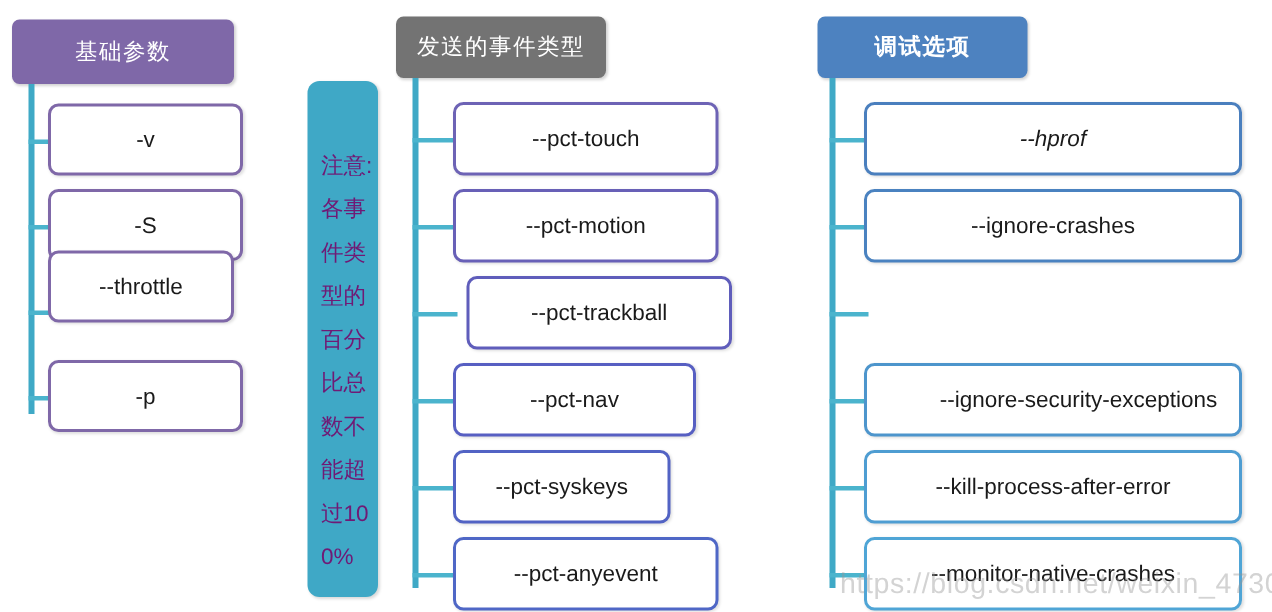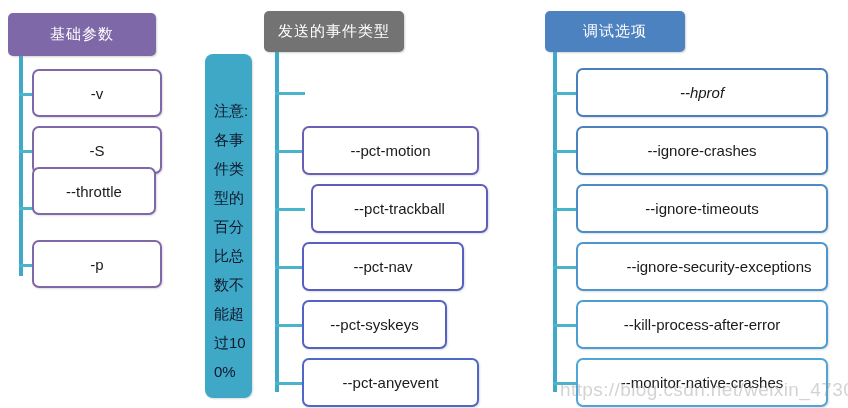--- a/index.html
+++ b/index.html
@@ -23,21 +23,21 @@
     align-items: center;
     justify-content: center;
     border-radius: 5px;
     color: #ffffff;
     font-size: 15px;
     letter-spacing: 1px;
     box-shadow: 1px 1px 2px rgba(0,0,0,0.18);
   }
   .hdr-1 { background: #7f68a8; }
   .hdr-2 { background: #737373; text-align: center; }
-  .hdr-3 { background: #4d82c0; }
+  .hdr-3 { background: #4d82c0; font-weight: bold; }
 
   
   .leaf {
     position: absolute;
     box-sizing: border-box;
     display: flex;
     align-items: center;
     justify-content: center;
     background: #ffffff;
     border-radius: 7px;
@@ -60,21 +60,21 @@
     height: 3px;
     background: #4bb4cd;
   }
 
   
   .note {
     position: absolute;
     box-sizing: border-box;
     background: #3fa8c6;
     border-radius: 8px;
-    color: #0f172a;
+    color: #701a75;
     font-size: 15px;
     line-height: 29px;
     text-align: left;
     padding: 42px 0 0 9px;
     box-shadow: 1px 1px 2px rgba(0,0,0,0.15);
     letter-spacing: 0px;
     word-break: break-all;
   }
 
   
@@ -113,39 +113,39 @@
 
   <div class="vline" style="left:275px; top:52px; height:340px;"></div>
 
   <div class="hline" style="left:275px; top:92px; width:30px;"></div>
   <div class="hline" style="left:275px; top:150px; width:30px;"></div>
   <div class="hline" style="left:275px; top:208px; width:30px;"></div>
   <div class="hline" style="left:275px; top:266px; width:30px;"></div>
   <div class="hline" style="left:275px; top:324px; width:30px;"></div>
   <div class="hline" style="left:275px; top:382px; width:30px;"></div>
 
+  <div class="leaf" style="left:302px; top:68px; width:177px; height:49px; border-color:#6d63b5;">--pct-touch</div>
   <div class="leaf" style="left:302px; top:126px; width:177px; height:49px; border-color:#6860b7;">--pct-motion</div>
   <div class="leaf" style="left:311px; top:184px; width:177px; height:49px; border-color:#5f5dbb;">--pct-trackball</div>
   <div class="leaf" style="left:302px; top:242px; width:162px; height:49px; border-color:#575fc2;">--pct-nav</div>
   <div class="leaf" style="left:302px; top:300px; width:145px; height:49px; border-color:#5263c4;">--pct-syskeys</div>
   <div class="leaf" style="left:302px; top:358px; width:177px; height:49px; border-color:#4f67c6;">--pct-anyevent</div>
 
   <div class="hdr hdr-3" style="left:545px; top:11px; width:140px; height:41px;">调试选项</div>
 
   <div class="vline" style="left:553px; top:52px; height:340px;"></div>
 
   <div class="hline" style="left:553px; top:92px; width:26px;"></div>
   <div class="hline" style="left:553px; top:150px; width:26px;"></div>
   <div class="hline" style="left:553px; top:208px; width:26px;"></div>
   <div class="hline" style="left:553px; top:266px; width:26px;"></div>
   <div class="hline" style="left:553px; top:324px; width:26px;"></div>
   <div class="hline" style="left:553px; top:382px; width:26px;"></div>
 
   <div class="leaf" style="left:576px; top:68px; width:252px; height:49px; border-color:#4a7fbe;font-style:italic;">--hprof</div>
   <div class="leaf" style="left:576px; top:126px; width:252px; height:49px; border-color:#4a82c0;">--ignore-crashes</div>
-  <div class="leaf" style="left:576px; top:184px; width:252px; height:49px; border-color:#4b8bc6;">--ignore-timeouts</div>
   <div class="leaf" style="left:576px; top:242px; width:252px; height:49px; border-color:#4d95cc;padding-left:34px;">--ignore-security-exceptions</div>
   <div class="leaf" style="left:576px; top:300px; width:252px; height:49px; border-color:#4e9dd2;">--kill-process-after-error</div>
   <div class="leaf" style="left:576px; top:358px; width:252px; height:49px; border-color:#4fa5d6;">--monitor-native-crashes</div>
 
   <div class="watermark" style="left:560px; top:379px;">https://blog.csdn.net/weixin_47300600</div>
 
 </div>
 
 </body></html>

